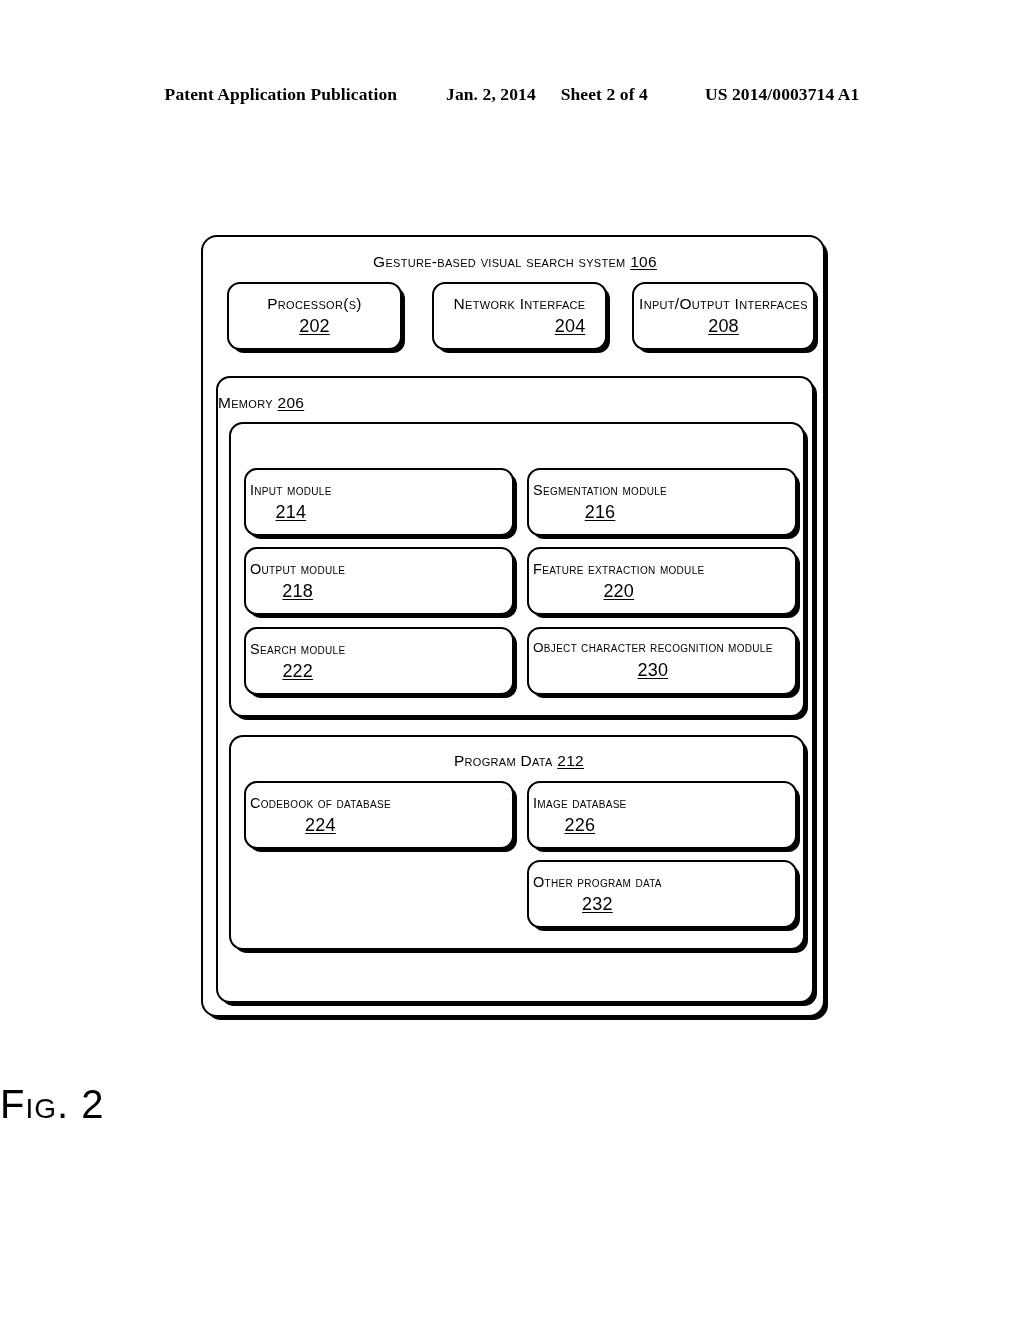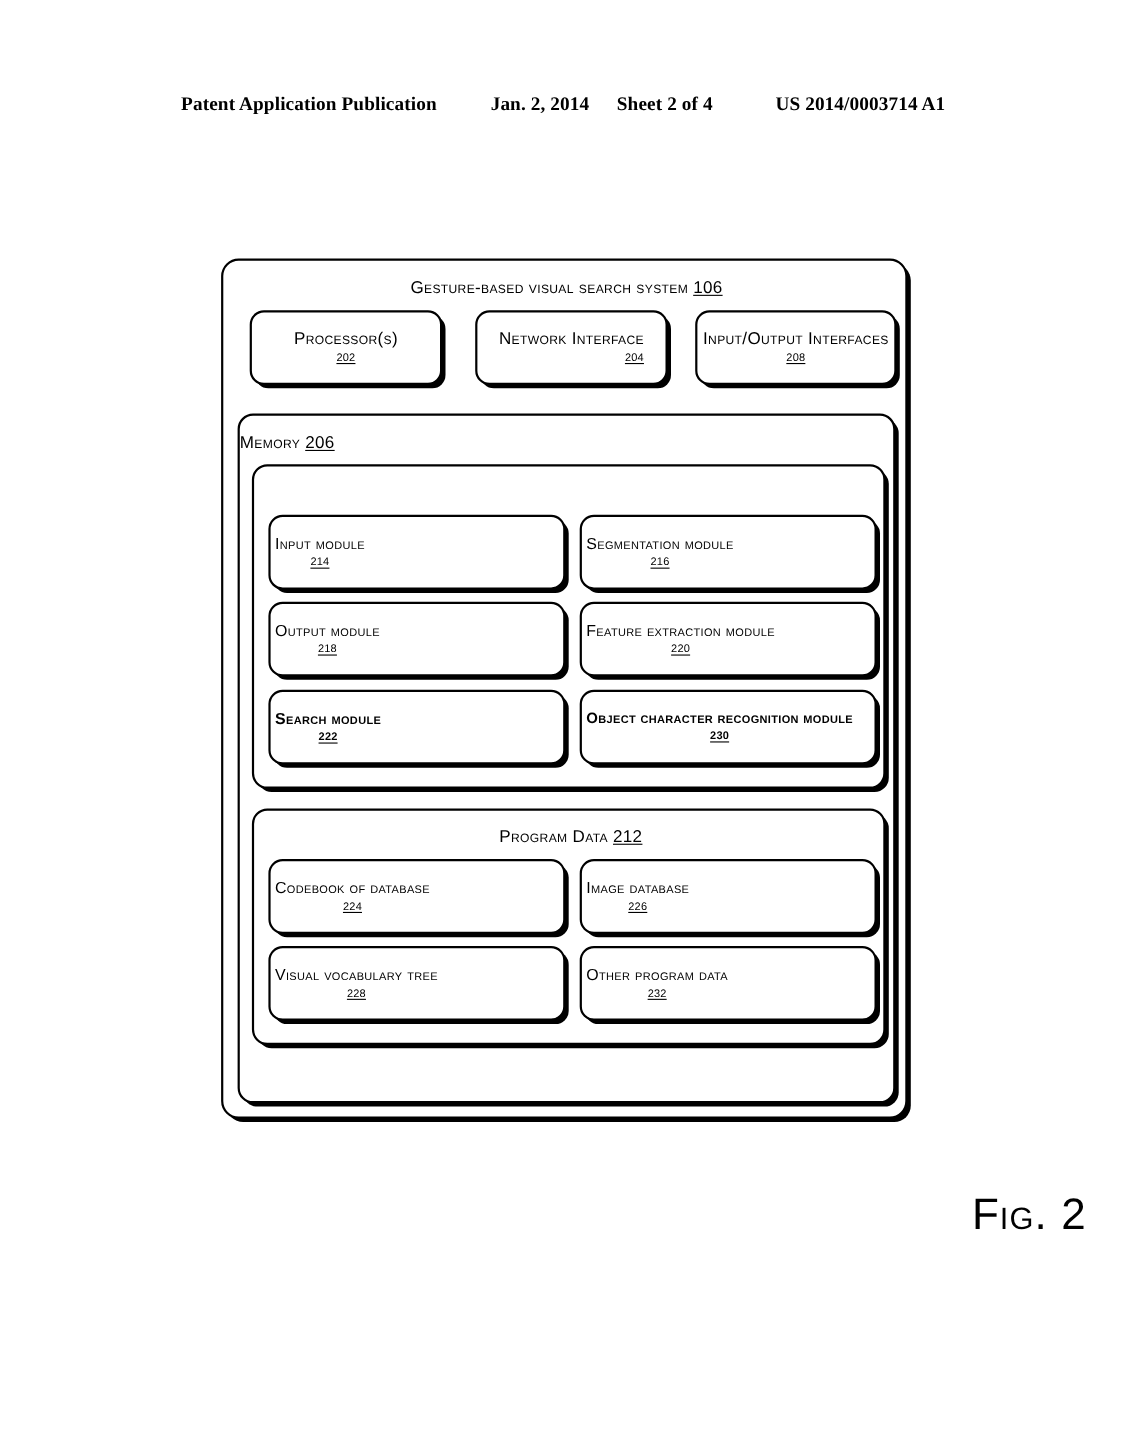--- a/index.html
+++ b/index.html
@@ -82,21 +82,21 @@
     letter-spacing: 0.3px;
     line-height: 1.25;
     color: #000;
     white-space: nowrap;
   }
   .lbl.sm { font-size: 14.5px; }
   .lbl.xs { font-size: 13.6px; }
   .num {
     display: block;
     font-variant: normal;
-    font-size: 10px;
+    font-size: 18px;
     text-decoration: underline;
     text-underline-offset: 1.5px;
     margin-top: 2px;
     letter-spacing: 0.2px;
   }
   .inline-num {
     font-variant: normal;
     text-decoration: underline;
     text-underline-offset: 1.5px;
   }
@@ -156,32 +156,32 @@
     display: flex;
     align-items: center;
     justify-content: flex-start;
     text-align: center;
     padding: 0 4px;
   }
   .cell.col-l { left: 13px;  width: 270px; }
   .cell.col-r { left: 296px; width: 270px; }
   .cell.r1 { top: 44px; }
   .cell.r2 { top: 123px; }
-  .cell.r3 { top: 203px; font-weight: bold; }
+  .cell.r3 { top: 203px; }
 
   .cell.d1 { top: 44px; }
   .cell.d2 { top: 123px; }
 
   
   .fig-caption {
     position: absolute;
     left: 0;
     top: 1082px;
     width: 988px;
-    text-align: right;
+    text-align: left;
     font-family: "Liberation Sans", sans-serif;
     font-variant: small-caps;
     font-size: 40px;
     letter-spacing: 1px;
   }
 </style>
 </head>
 <body>
 
 <div class="page-header">
@@ -291,26 +291,20 @@
           </div>
         </div>
 
         <div class="rbox leaf cell col-r d1">
           <div class="lbl sm">
             <span>Image database</span>
             <span class="num">226</span>
           </div>
         </div>
 
-        <div class="rbox leaf cell col-l d2">
-          <div class="lbl sm">
-            <span>Visual vocabulary tree</span>
-            <span class="num">228</span>
-          </div>
-        </div>
 
         <div class="rbox leaf cell col-r d2">
           <div class="lbl sm">
             <span>Other program data</span>
             <span class="num">232</span>
           </div>
         </div>
       </div>
 
     </div>

